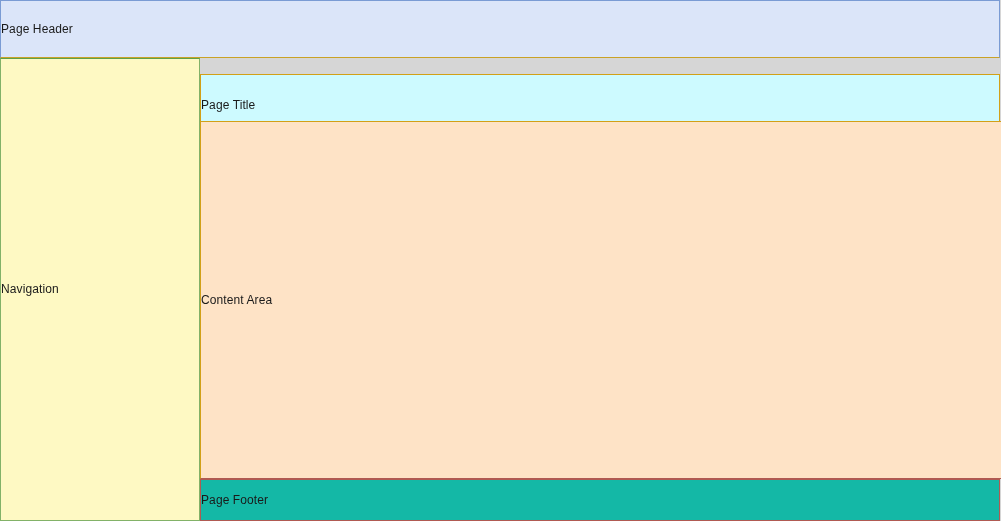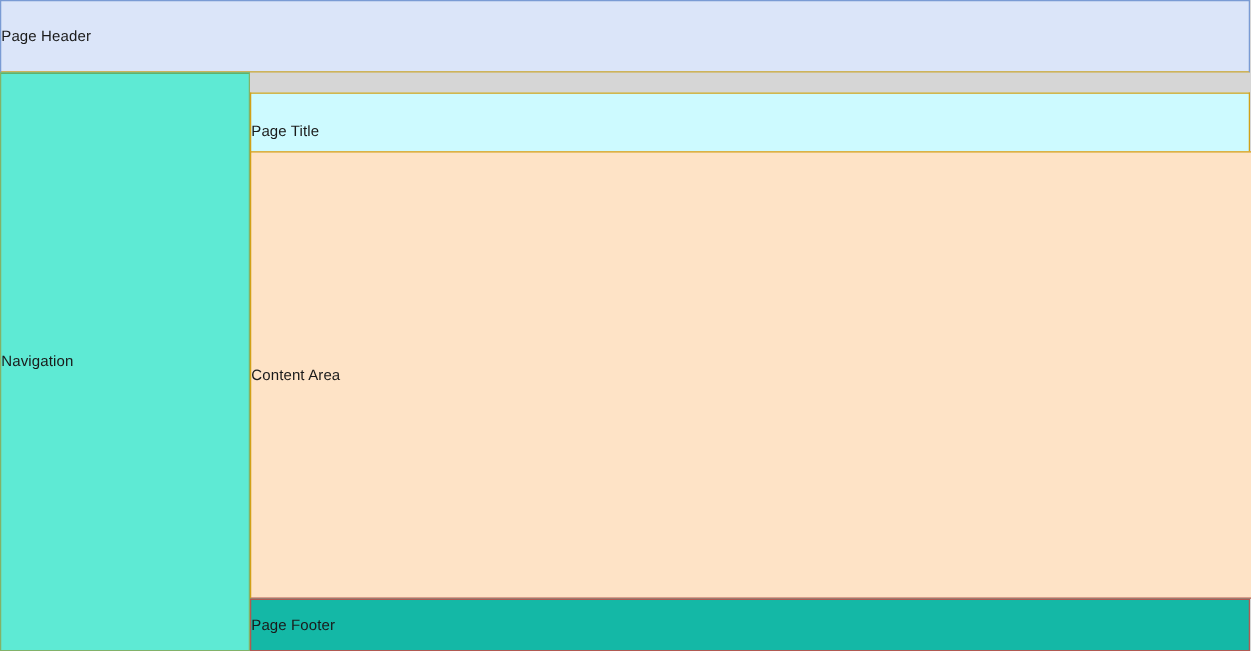--- a/index.html
+++ b/index.html
@@ -50,21 +50,21 @@
     border: 1px solid #7a9bd4;
     border-bottom-color: #c9a227;
   }
 
   
   #navigation {
     left: 0px;
     top: 58px;
     width: 200px;
     height: 463px;
-    background: #5eead4;
+    background: #fef9c3;
     border: 1px solid #82b268;
     border-top-color: #5fa04a;
   }
 
   
   #page-title {
     left: 200px;
     top: 58px;
     width: 800px;
     height: 63px;

